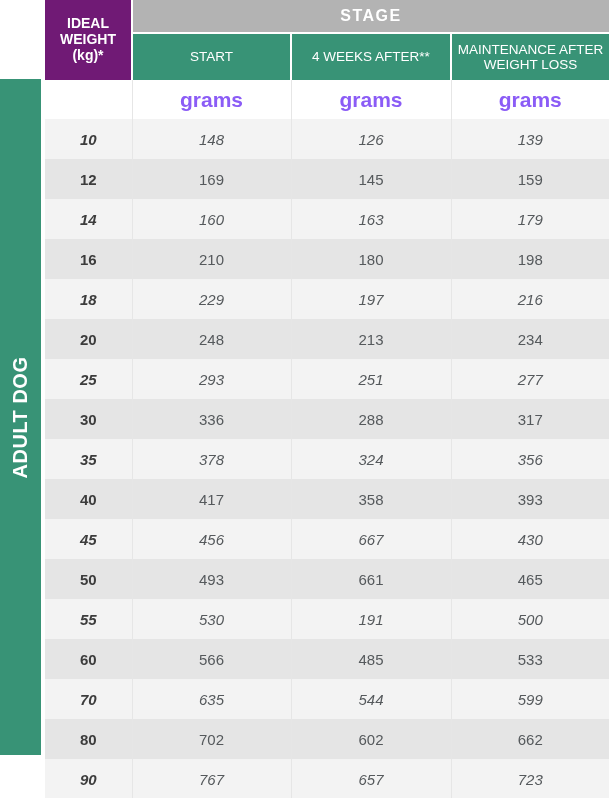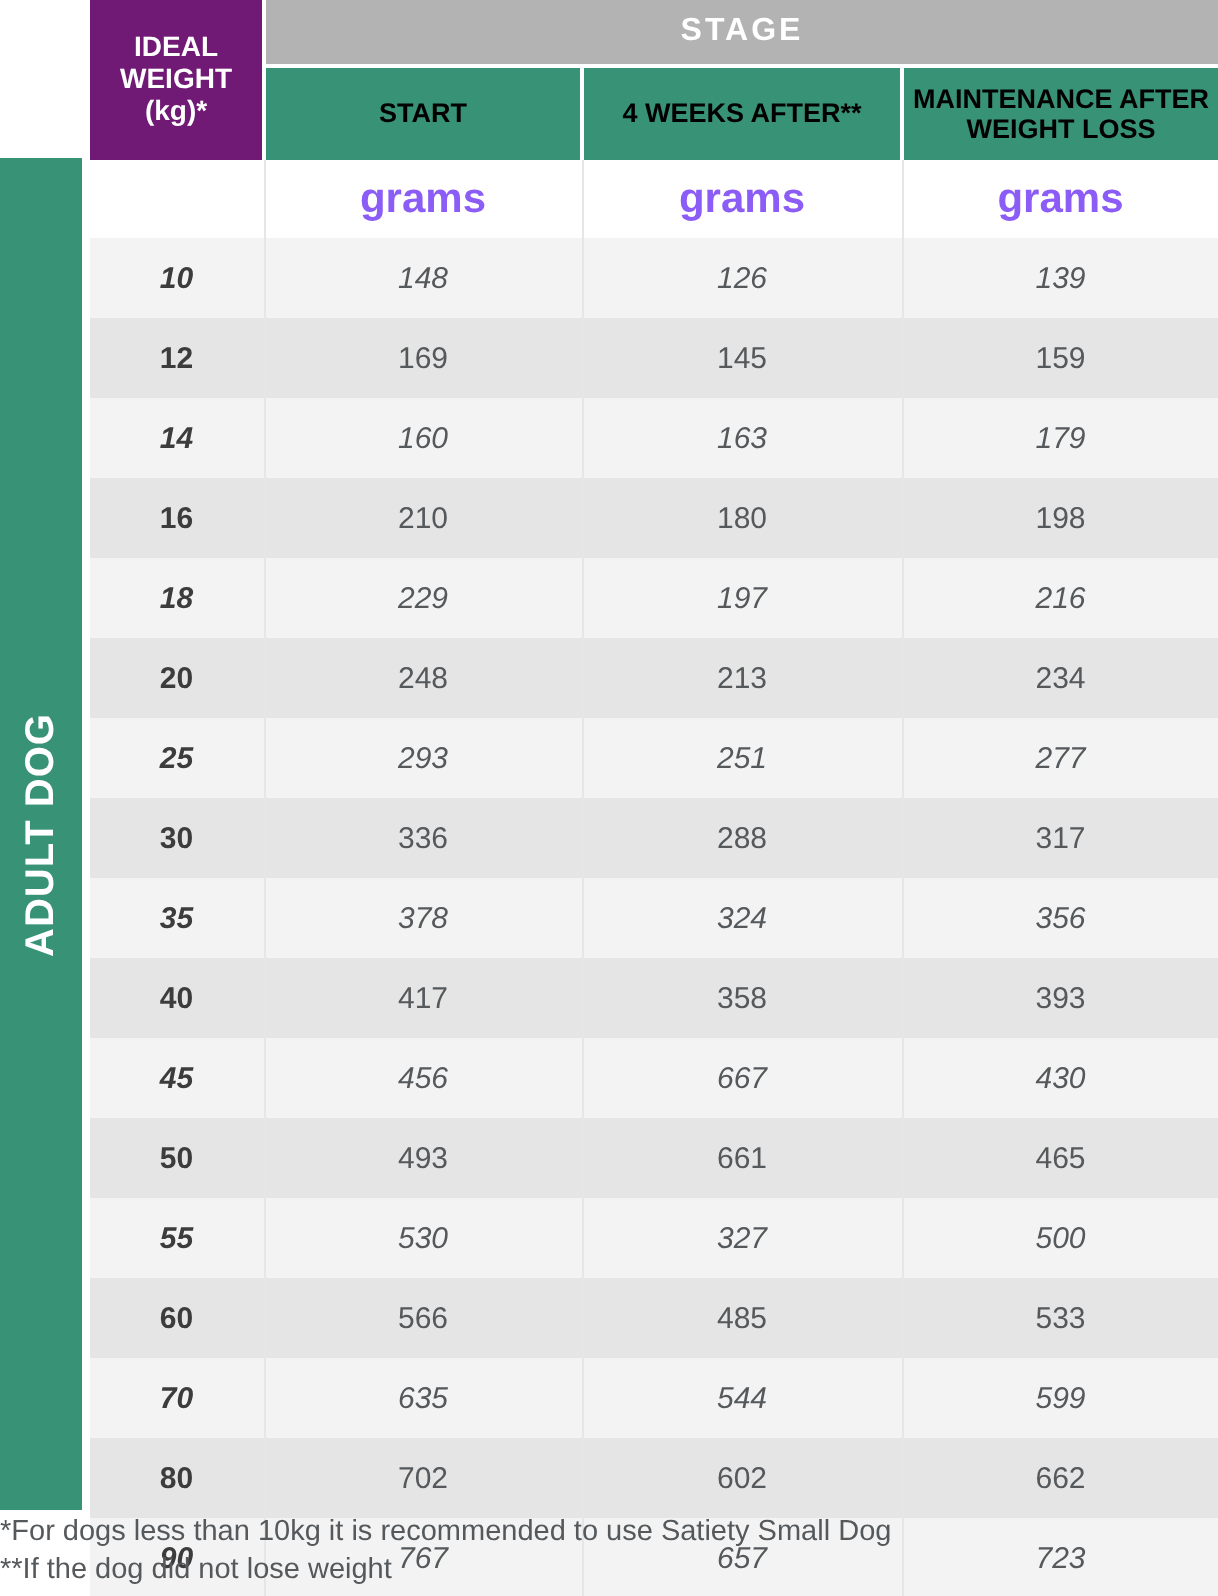--- a/index.html
+++ b/index.html
@@ -78,23 +78,23 @@
     font-weight: bold;
     line-height: 1.12;
     text-align: center;
     vertical-align: middle;
     padding: 0 4px;
     border-right: 2px solid #ffffff;
     font-stretch: condensed;
   }
   th.stage-sub {
     background: #389376;
-    color: #000000;
+    color: #ffffff;
     font-size: 13.5px;
-    font-weight: bold;
+    font-weight: normal;
     line-height: 1.12;
     text-align: center;
     vertical-align: middle;
     height: 46px;
     padding: 0 3px;
     border-right: 2px solid #ffffff;
     border-top: 2px solid #ffffff;
     font-stretch: condensed;
   }
   th.stage-sub:last-child { border-right: none; }
@@ -261,21 +261,21 @@
         </tr>
         <tr class="data-row plain">
           <td class="weight-cell">50</td>
           <td class="gram-cell">493</td>
           <td class="gram-cell">661</td>
           <td class="gram-cell">465</td>
         </tr>
         <tr class="data-row shade">
           <td class="weight-cell">55</td>
           <td class="gram-cell">530</td>
-          <td class="gram-cell">327</td>
+          <td class="gram-cell">191</td>
           <td class="gram-cell">500</td>
         </tr>
         <tr class="data-row plain">
           <td class="weight-cell">60</td>
           <td class="gram-cell">566</td>
           <td class="gram-cell">485</td>
           <td class="gram-cell">533</td>
         </tr>
         <tr class="data-row shade">
           <td class="weight-cell">70</td>
@@ -292,18 +292,14 @@
         <tr class="data-row shade">
           <td class="weight-cell">90</td>
           <td class="gram-cell">767</td>
           <td class="gram-cell">657</td>
           <td class="gram-cell">723</td>
         </tr>
       </tbody>
     </table>
   </div>
 
-  <div class="footnotes">
-    <div class="footnote-line">*For dogs less than 10kg it is recommended to use Satiety Small Dog</div>
-    <div class="footnote-line">**If the dog did not lose weight</div>
-  </div>
 
 </div>
 
 </body></html>

